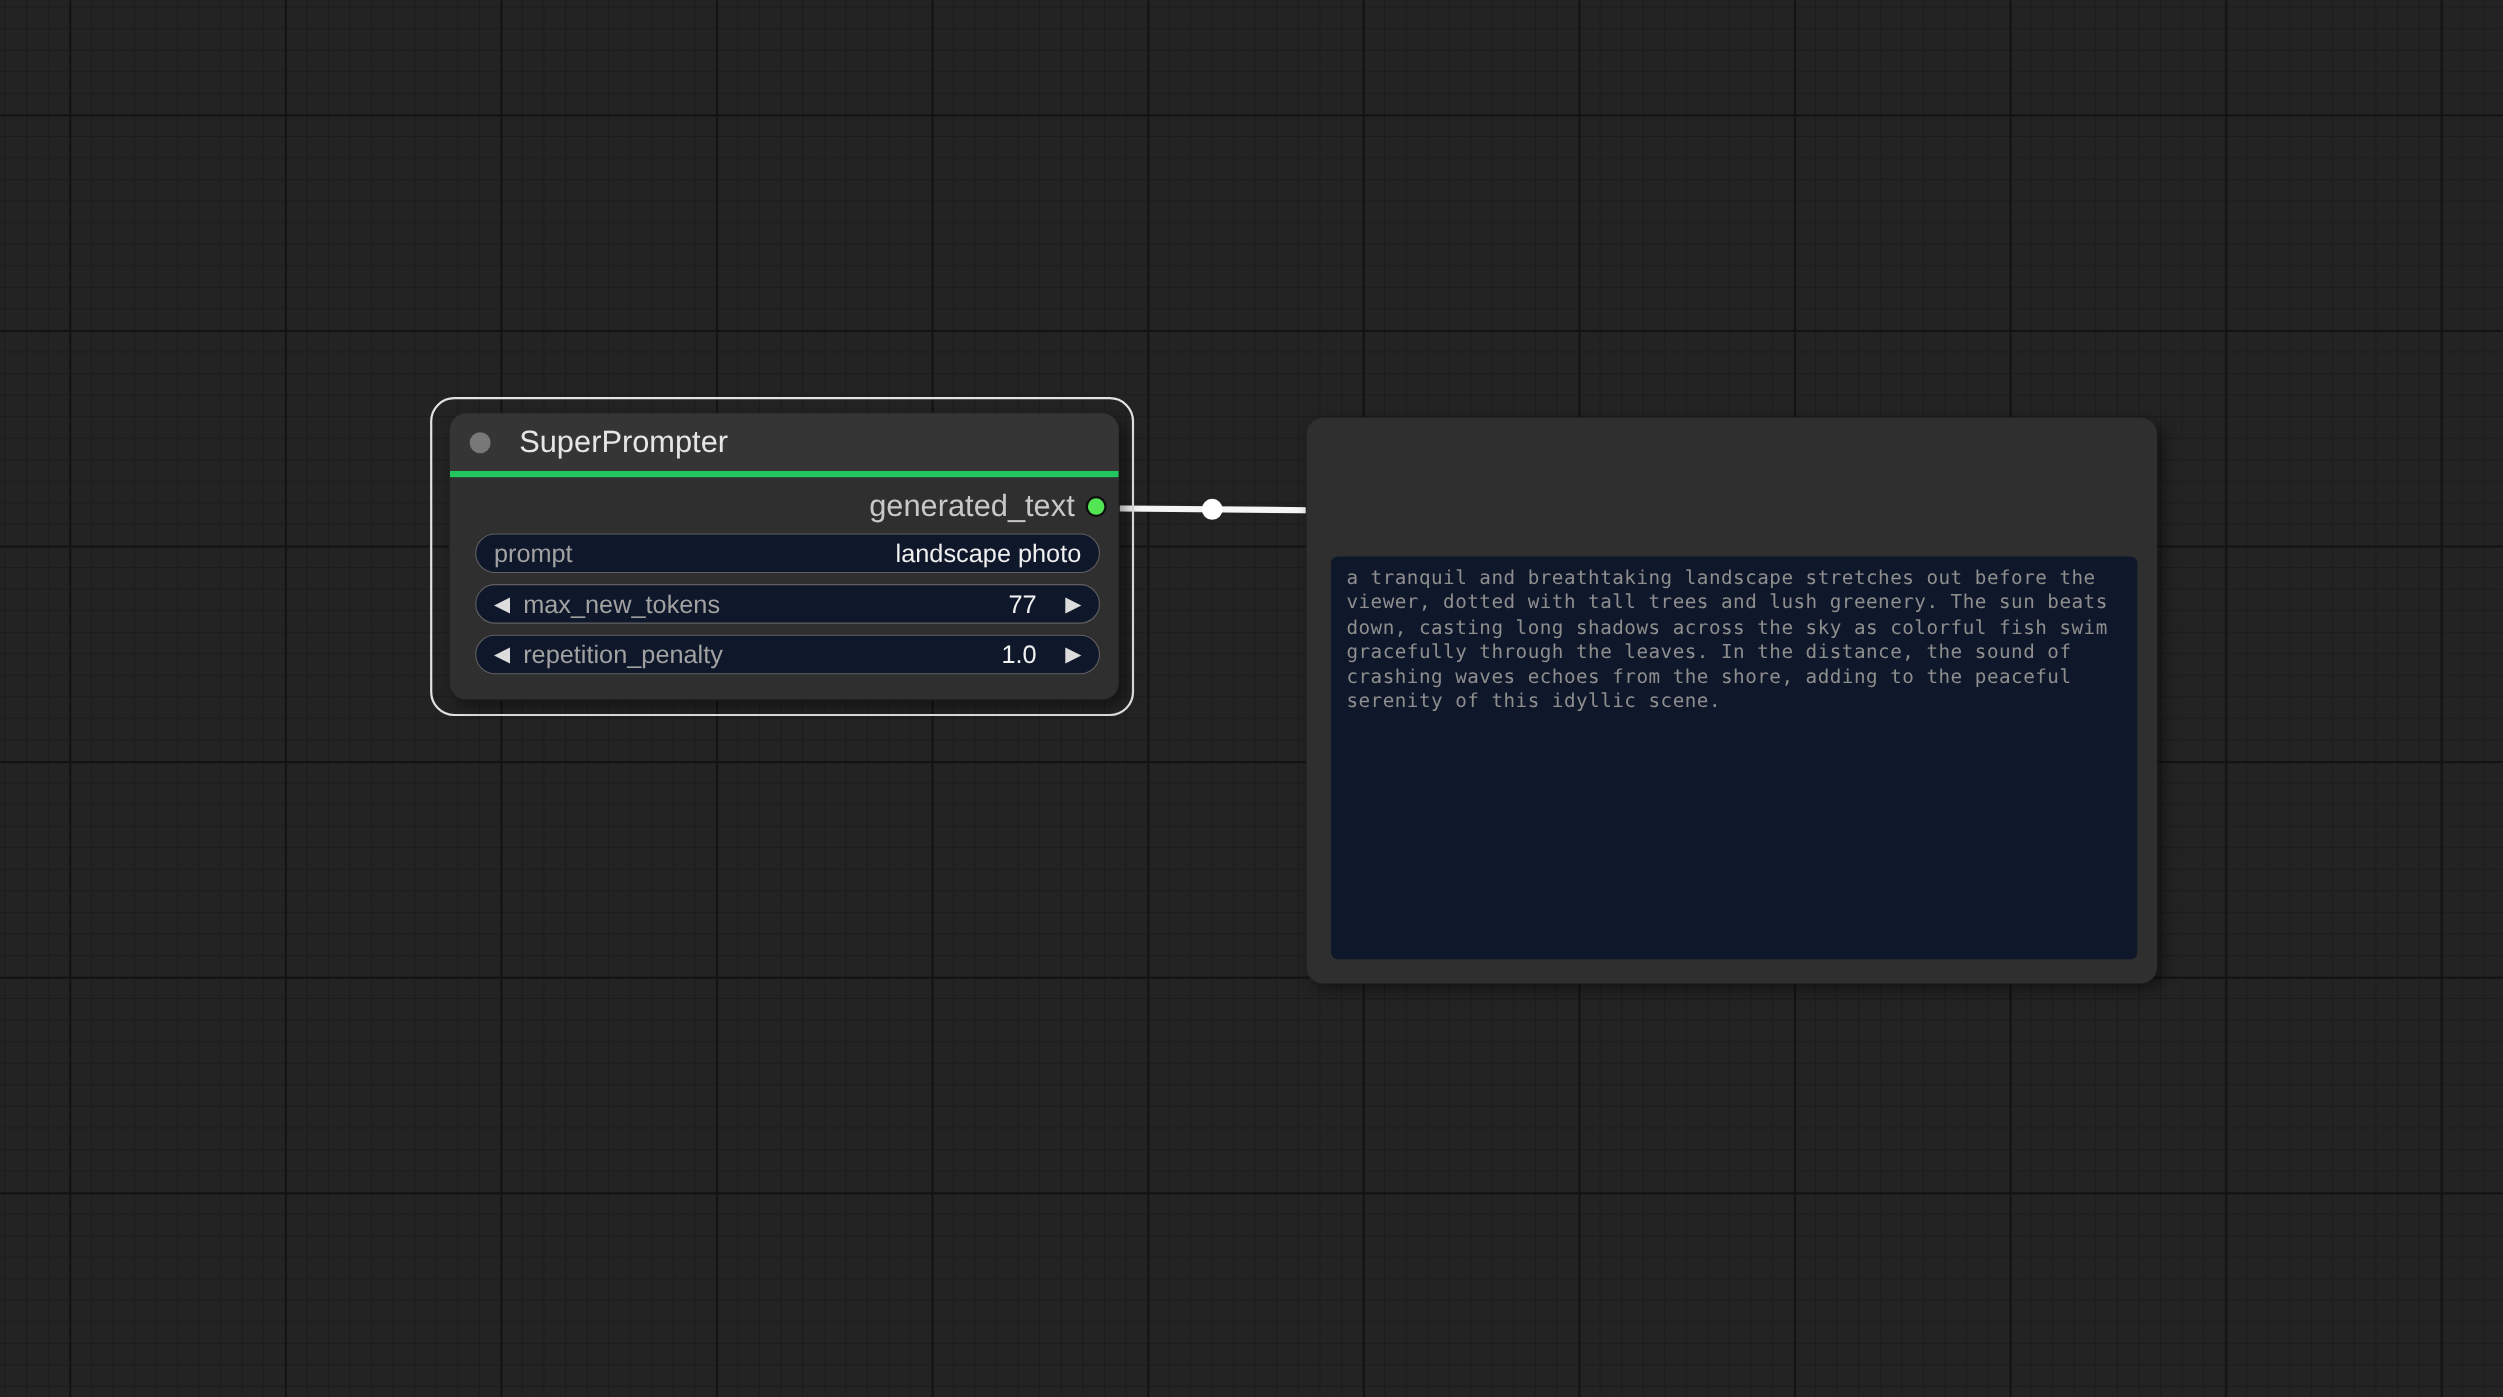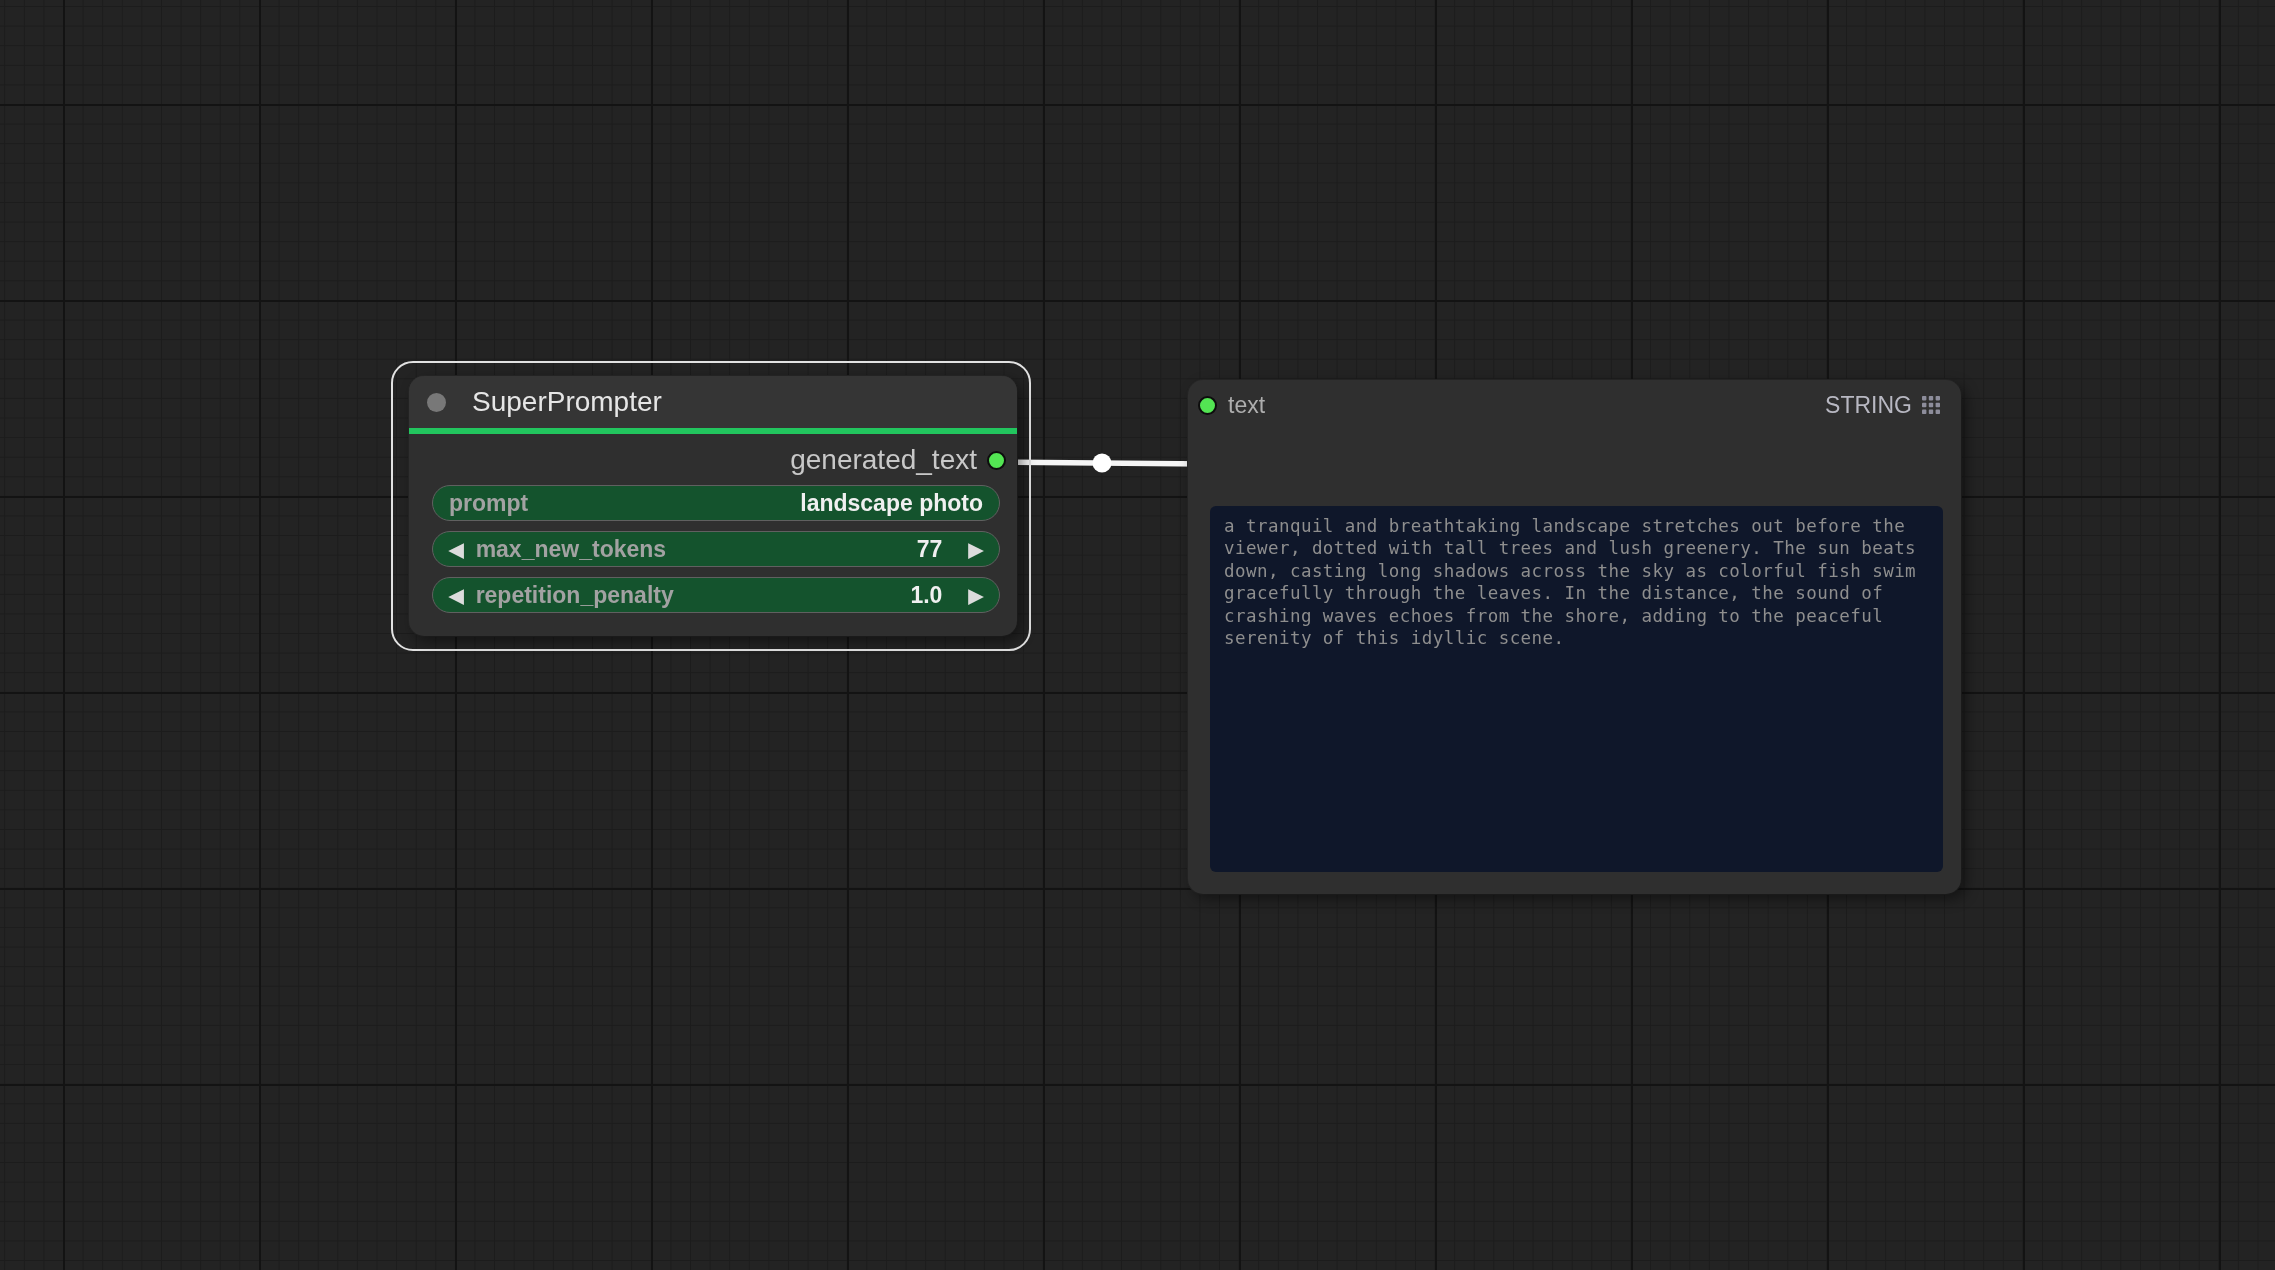--- a/index.html
+++ b/index.html
@@ -65,27 +65,26 @@
   .output-row {
     display: flex; align-items: center; justify-content: flex-end;
     height: 46px; margin-top: 3px; padding-right: 11px;
   }
   .output-label { font-size: 28px; color: #c8c8c8; margin-right: 10px; }
 
   .widgets { margin: 2px 17px 0 23px; }
   .widget-pill {
     display: flex; align-items: center;
     height: 36px; margin-bottom: 10px;
-    background: #14532d;
+    background: #0f172a;
     border: 1.5px solid #606060;
     border-radius: 18px;
     box-sizing: border-box;
     padding: 0 16px;
     font-size: 23px;
-    font-weight: bold;
   }
   .widget-label { color: #a2a2a2; white-space: nowrap; }
   .widget-value { color: #f0f0f0; margin-left: auto; white-space: nowrap; }
   .widget-pill .stepper-arrow {
     color: #dcdcdc; font-size: 19px; line-height: 1;
     flex: 0 0 auto;
   }
   .stepper-arrow.left  { margin-right: 12px; }
   .stepper-arrow.right { margin-left: 26px; }
 
@@ -153,34 +152,15 @@
       <span class="stepper-arrow left">◀</span>
       <span class="widget-label">repetition_penalty</span>
       <span class="widget-value">1.0</span>
       <span class="stepper-arrow right">▶</span>
     </div>
   </div>
 </div>
 
 <div class="node" id="node-showtext">
 
-  <div class="slots-row">
-    <span class="slot-dot"></span>
-    <span class="input-label">text</span>
-    <span class="output-type-label">STRING</span>
-
-    <svg class="grid-icon" width="18" height="18" viewBox="0 0 18 18">
-      <g fill="#8d8d9b">
-        <rect x="0" y="0" width="4.4" height="4.4" rx="0.8"></rect>
-        <rect x="6.8" y="0" width="4.4" height="4.4" rx="0.8"></rect>
-        <rect x="13.6" y="0" width="4.4" height="4.4" rx="0.8"></rect>
-        <rect x="0" y="6.8" width="4.4" height="4.4" rx="0.8"></rect>
-        <rect x="6.8" y="6.8" width="4.4" height="4.4" rx="0.8"></rect>
-        <rect x="13.6" y="6.8" width="4.4" height="4.4" rx="0.8"></rect>
-        <rect x="0" y="13.6" width="4.4" height="4.4" rx="0.8"></rect>
-        <rect x="6.8" y="13.6" width="4.4" height="4.4" rx="0.8"></rect>
-        <rect x="13.6" y="13.6" width="4.4" height="4.4" rx="0.8"></rect>
-      </g>
-    </svg>
-  </div>
 
   <div class="text-display">a tranquil and breathtaking landscape stretches out before the viewer, dotted with tall trees and lush greenery. The sun beats down, casting long shadows across the sky as colorful fish swim gracefully through the leaves. In the distance, the sound of crashing waves echoes from the shore, adding to the peaceful serenity of this idyllic scene.</div>
 </div>
 
 </body></html>

